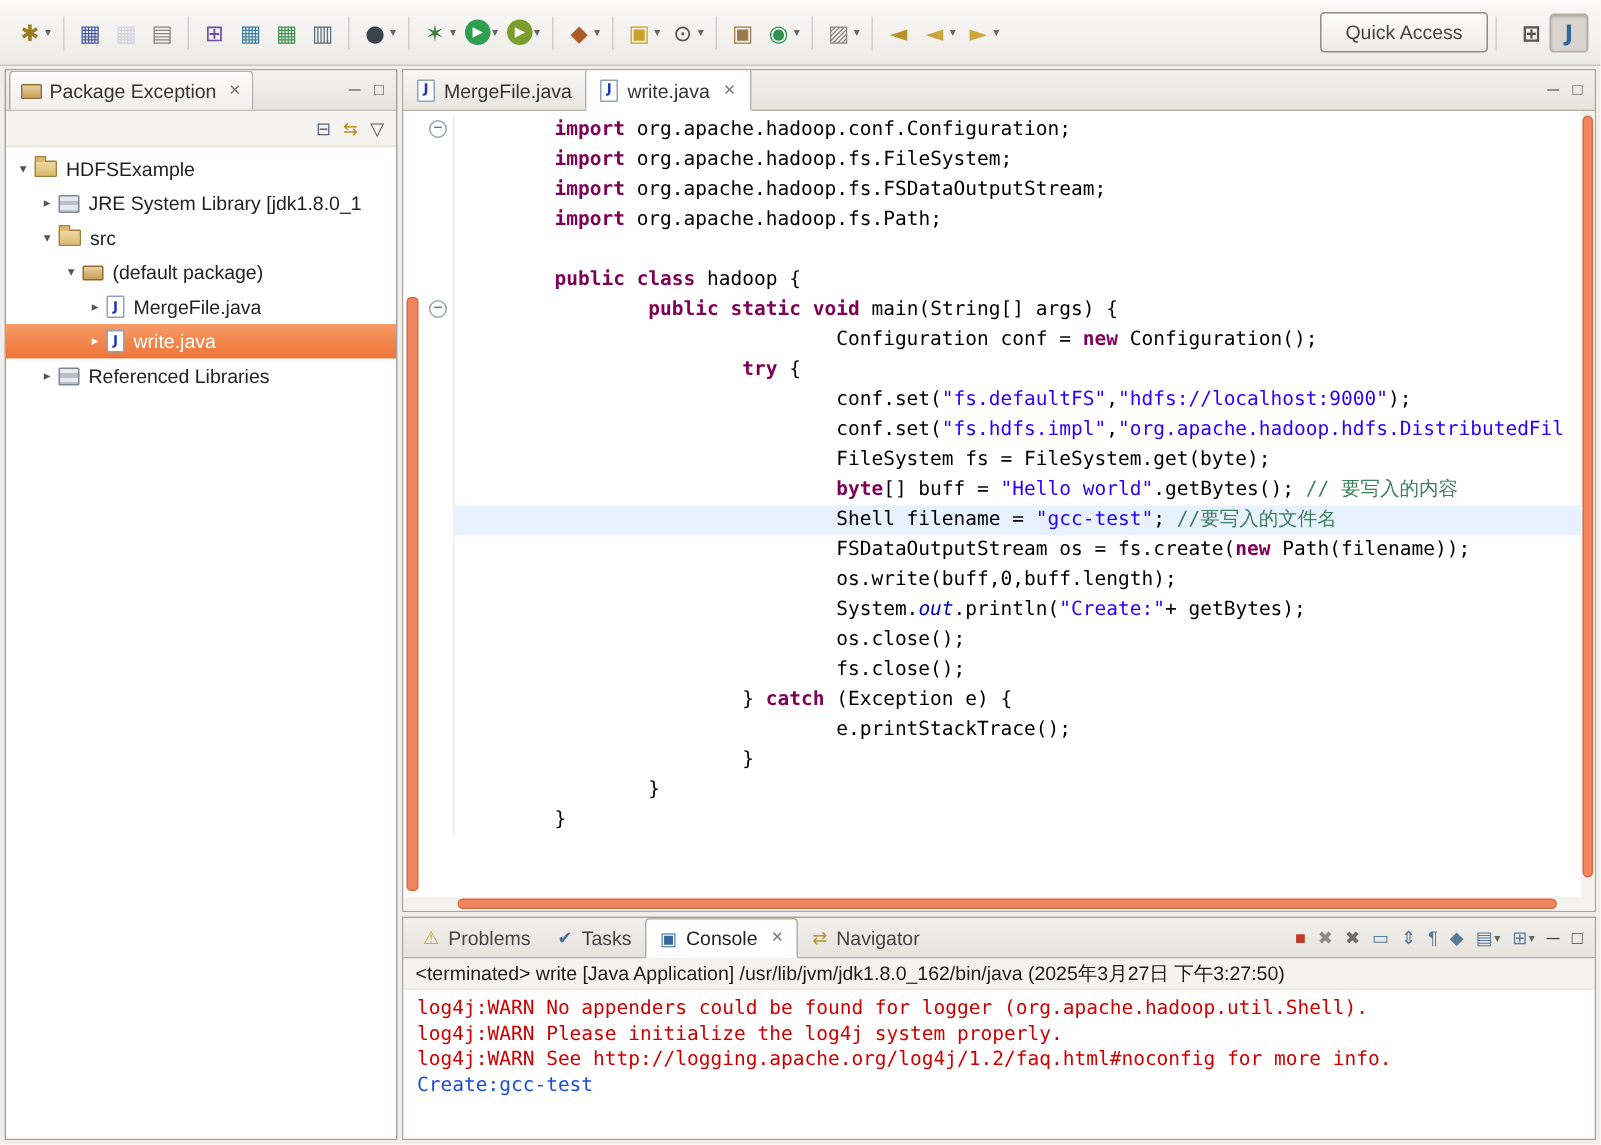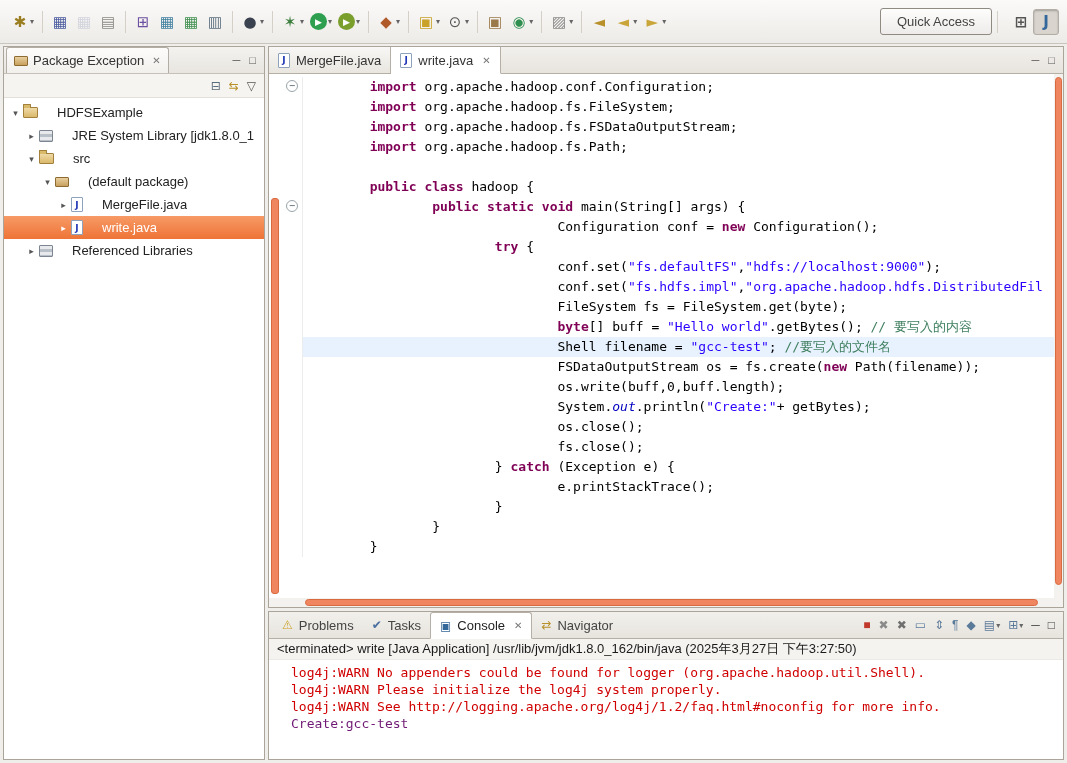--- a/index.html
+++ b/index.html
@@ -30,21 +30,21 @@
     background:linear-gradient(#fdfcfb,#f2f0ed);border:1px solid #b3aea5;border-bottom:none;border-radius:3px 3px 0 0;}
   .view-title{color:#333;}
   .close-x{font-size:10px;color:#777;margin-left:3px;}
   .win-ctrls{margin-left:auto;display:flex;align-items:center;gap:9px;padding:0 8px;height:100%;}
   .win-ctrl{font-size:11px;color:#555;}
   .view-toolbar{height:24px;background:#f6f4f1;border-bottom:1px solid #e3e0da;display:flex;align-items:center;justify-content:flex-end;gap:8px;padding:0 8px;}
   .vt-icon{font-size:12px;}
   .tree{flex:1;background:#fff;padding-top:3px;overflow:hidden;}
   .tree-row{height:23px;display:flex;align-items:center;}
   .tree-arrow{width:15px;text-align:center;font-size:9px;color:#555;flex:none;}
-  .tree-label{white-space:nowrap;overflow:hidden;margin-left:19px;text-align:right;}
+  .tree-label{white-space:nowrap;overflow:hidden;margin-left:6px;text-align:right;}
   .tree-row.selected{background:linear-gradient(#f79a66,#ee7437);color:#fff;}
   .tree-row.selected .tree-arrow{color:#fff;}
   .ticon{flex:none;display:inline-flex;align-items:center;justify-content:center;}
   .ticon.folder,.ticon.project{width:15px;height:11px;background:linear-gradient(#efd9a7,#d9b96a);border:1px solid #a3803b;border-radius:1px;position:relative;}
   .ticon.folder::before,.ticon.project::before{content:"";position:absolute;top:-4px;left:-1px;width:6px;height:3px;background:#d9b96a;border:1px solid #a3803b;border-bottom:none;border-radius:1px 1px 0 0;}
   .ticon.library{width:14px;height:12px;background:repeating-linear-gradient(#e7e9ec 0 3px,#b9bfc7 3px 6px);border:1px solid #7d8591;border-radius:1px;}
   .ticon.package{width:14px;height:10px;background:linear-gradient(#e8cf9e,#c8a05e);border:1px solid #8d6a30;border-radius:1px;}
   .ticon.jfile{width:12px;height:15px;background:#fff;border:1px solid #8da2bd;border-radius:1px;
     font-family:"DejaVu Sans",sans-serif;font-weight:bold;font-size:9px;color:#2038b8;}
 
@@ -78,24 +78,24 @@
 
   
   .console-area{flex:1;display:flex;flex-direction:column;border:1px solid #aaa49b;background:#fff;min-height:0;}
   .ctabs{height:27px;flex:none;background:linear-gradient(#f2f0ec,#e7e4de);display:flex;align-items:stretch;border-bottom:1px solid #b5afa6;padding-left:4px;}
   .ctab{display:flex;align-items:center;gap:6px;padding:0 9px;color:#444;}
   .ctab.active{background:#fff;border:1px solid #b5afa6;border-bottom:1px solid #fff;border-radius:3px 3px 0 0;margin-bottom:-1px;color:#222;}
   .ctab-glyph{font-size:12px;line-height:12px;}
   .console-toolbar{margin-left:auto;display:flex;align-items:center;gap:8px;padding:0 8px;}
   .ct-icon{font-size:12px;display:inline-flex;align-items:center;}
   .console-header{height:21px;flex:none;background:#f4f3f0;display:flex;align-items:center;padding:0 8px;color:#1a1a1a;border-bottom:1px solid #eceae6;}
-  .console-out{flex:1;font-family:"DejaVu Sans Mono",monospace;font-size:13px;padding:4px 22px;background:#fff;overflow:hidden;}
+  .console-out{flex:1;font-family:"DejaVu Sans Mono",monospace;font-size:13px;padding:4px 9px;background:#fff;overflow:hidden;}
   .console-line{height:17px;line-height:17px;white-space:pre;}
   .console-line.err{color:#d00000;}
-  .console-line.std{color:#701a75;}
+  .console-line.std{color:#1d4ed8;}
 </style>
 </head>
 <body>
 
 <div class="toolbar">
   <span style="display:flex;align-items:center;">
       <span class="tb-btn">
         <span class="tb-glyph" style="color: rgb(154, 125, 31);">✱</span>
         <span class="tb-dd">▾</span>
       </span>

